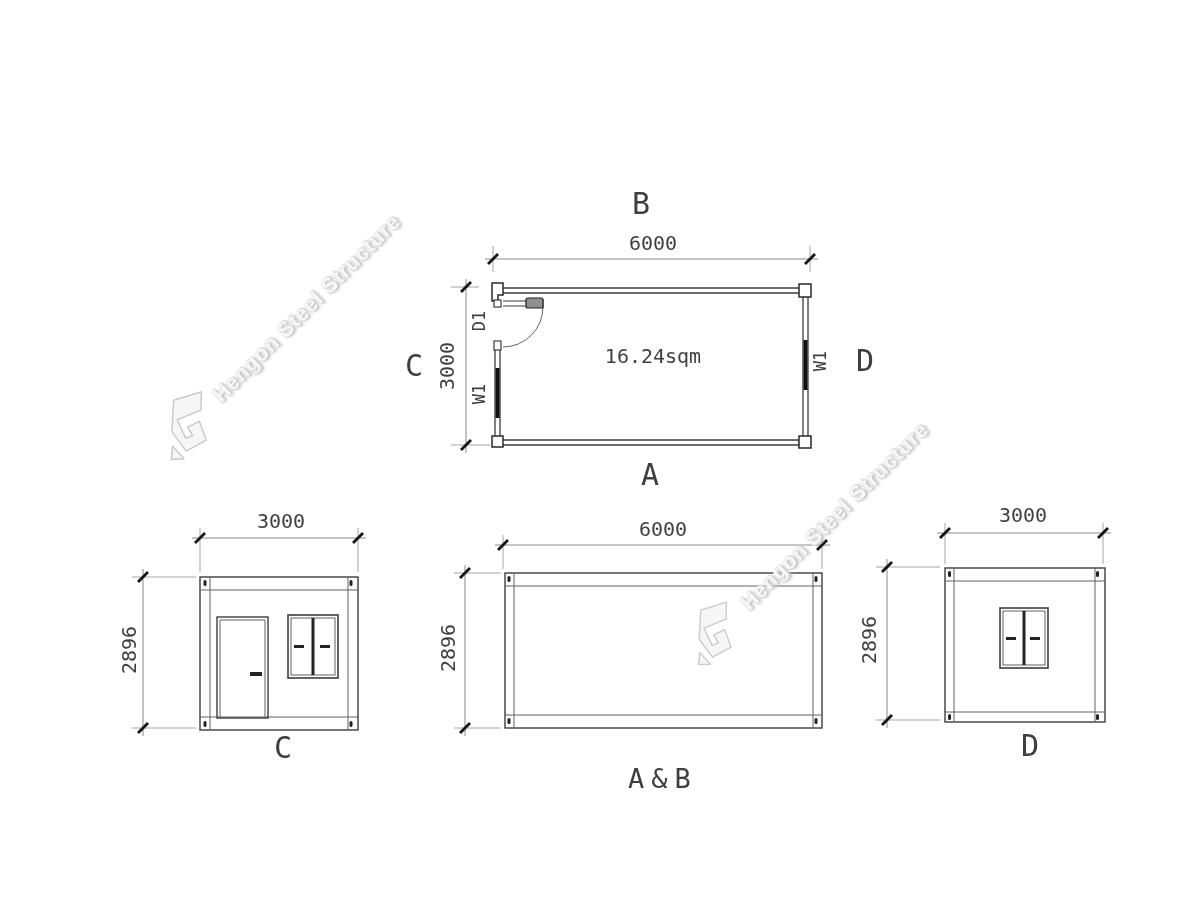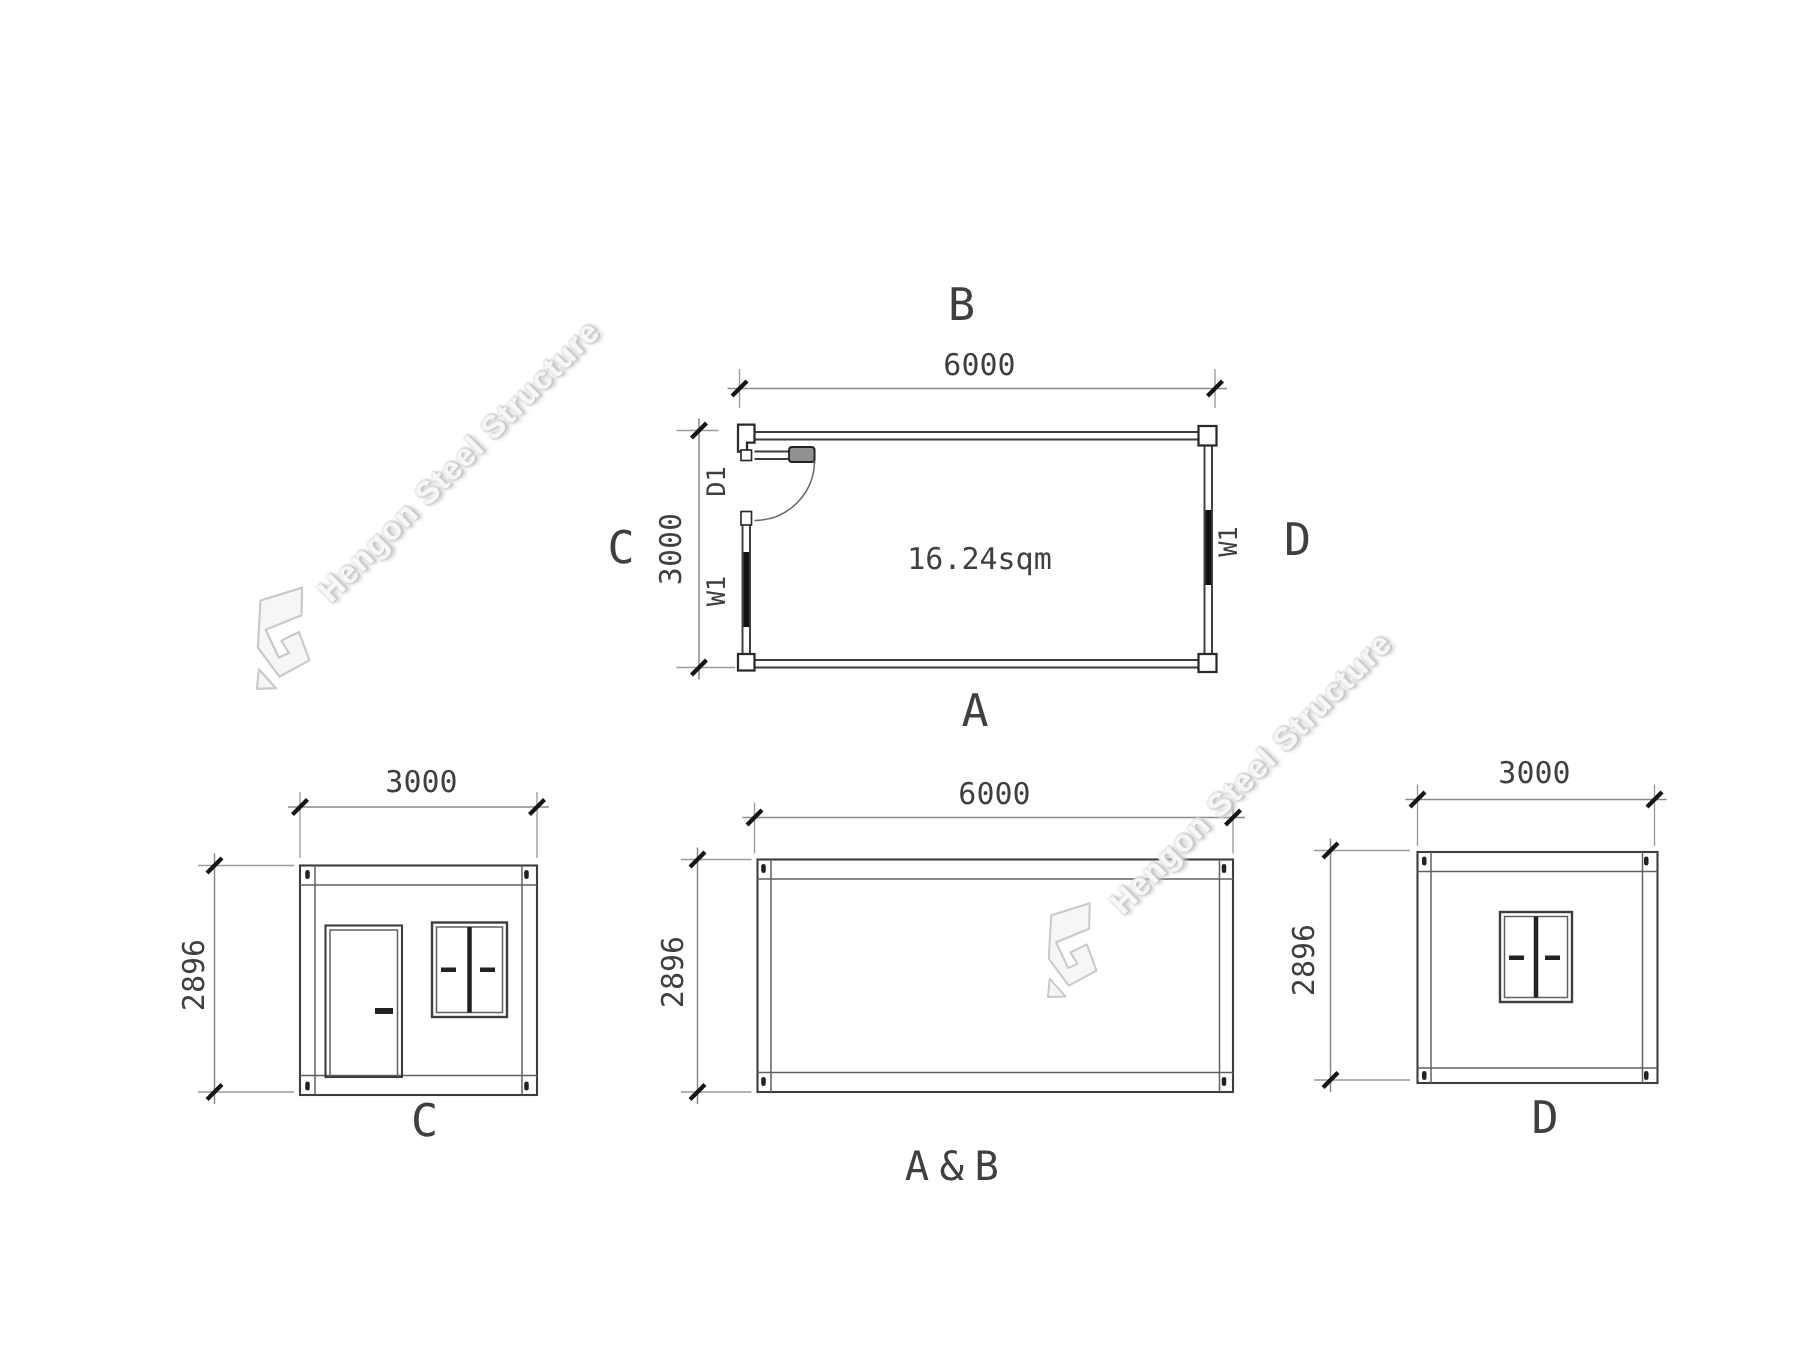--- a/index.html
+++ b/index.html
@@ -191,32 +191,32 @@
       </g>
     </g>
   </svg>
 
   <div class="lbl s30" style="left:641px;top:204px;">B</div>
   <div class="lbl s20" style="left:653px;top:243px;">6000</div>
   <div class="lbl s20 v" style="left:447px;top:366px;">3000</div>
   <div class="lbl s30" style="left:414px;top:366px;">C</div>
   <div class="lbl s17 v" style="left:479px;top:321px;">D1</div>
   <div class="lbl s17 v" style="left:479px;top:394px;">W1</div>
-  <div class="lbl s20" style="left:653px;top:372px;">16.24sqm</div>
+  <div class="lbl s20" style="left:653px;top:356px;">16.24sqm</div>
   <div class="lbl s17 v" style="left:820px;top:361px;">W1</div>
   <div class="lbl s30" style="left:865px;top:361px;">D</div>
   <div class="lbl s30" style="left:650px;top:475px;">A</div>
 
   <div class="lbl s20" style="left:281px;top:521px;">3000</div>
   <div class="lbl s20 v" style="left:129px;top:650px;">2896</div>
   <div class="lbl s30" style="left:283px;top:748px;">C</div>
 
   <div class="lbl s20" style="left:663px;top:529px;">6000</div>
   <div class="lbl s20 v" style="left:448px;top:648px;">2896</div>
-  <div class="lbl s28 ls" style="left:638px;top:778px;">A&amp;B</div>
+  <div class="lbl s28 ls" style="left:663px;top:778px;">A&amp;B</div>
 
   <div class="lbl s20" style="left:1023px;top:515px;">3000</div>
   <div class="lbl s20 v" style="left:869px;top:640px;">2896</div>
   <div class="lbl s30" style="left:1030px;top:746px;">D</div>
 
   <div>
     <svg class="wm-logo" style="left:162px;top:386px;transform:rotate(-10deg);" width="54" height="78" viewBox="0 0 60 84">
       <g fill="#f6f6f6" stroke="#c9c9c9" stroke-width="1.6" stroke-linejoin="round">
         <path d="M50,8 L18,12 L10,46 L22,70 L46,62 L42,40 L28,44 L32,54 L24,56 L18,34 L46,28 Z"></path>
         <path d="M8,62 L18,78 L4,76 Z"></path>

